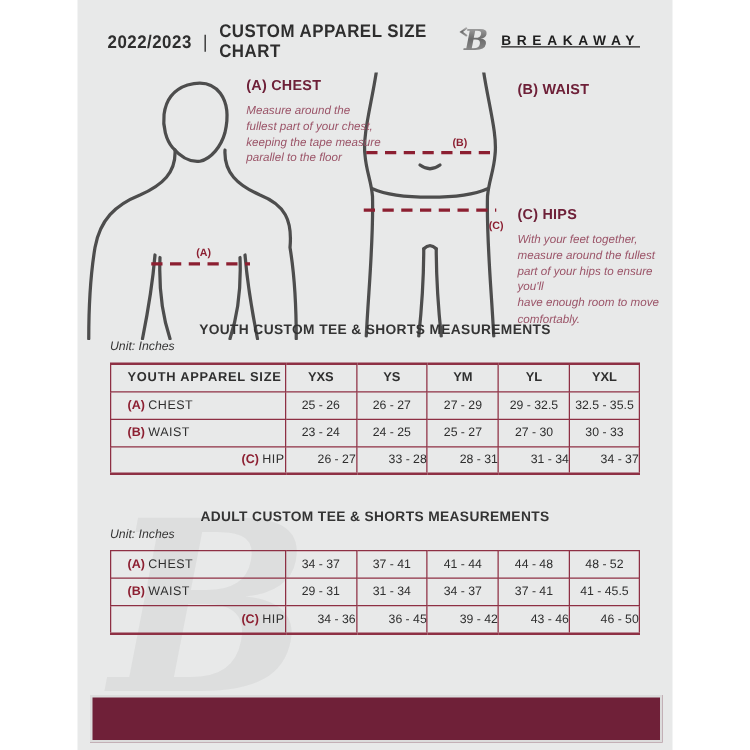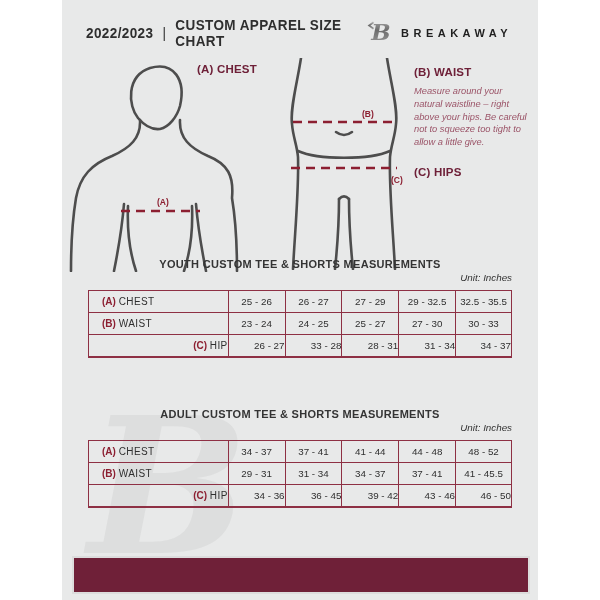--- a/index.html
+++ b/index.html
@@ -8,34 +8,34 @@
   .flyer { position:absolute; left:62px; top:0; width:476px; height:600px; background:#e8e9e9; }
 
   
   .hdr { position:absolute; left:24px; right:26px; top:18px; height:30px;
          display:flex; align-items:center; justify-content:space-between; }
   .hdr-title { display:flex; align-items:center; gap:9px;
                font-weight:700; font-size:13.5px; letter-spacing:0.4px; color:#2e2e2e;
                transform:scaleY(1.08); }
   .hdr-sep { font-weight:400; color:#2e2e2e; }
   .brand { display:flex; align-items:center; gap:8px; }
-  .brand-name { font-weight:700; font-size:11px; letter-spacing:4.5px; color:#1f1f1f; }
+  .brand-name { font-weight:700; font-size:11px; letter-spacing:4.5px; color:#1f1f1f;text-decoration:underline; }
 
   
   .guide { position:absolute; left:0; top:52px; width:476px; height:220px; }
   .fig { position:absolute; }
   .sec-head { position:absolute; font-weight:700; font-size:11.5px; color:#6e2038; letter-spacing:0.2px; }
   .desc { position:absolute; font-style:italic; font-size:9.3px; line-height:1.38;
           color:#9b5468; white-space:pre-line; }
   .mlabel { position:absolute; font-weight:700; font-size:8.5px; color:#8c1f31; }
 
   
   .tblock { position:absolute; left:26px; width:424px; z-index:2; }
   .tbl-title { text-align:center; font-weight:700; font-size:11px; color:#343434; letter-spacing:0.3px; }
-  .tbl-unit { text-align:right; font-style:italic; font-size:9.8px; color:#343434; margin-top:2px; }
+  .tbl-unit { text-align:left; font-style:italic; font-size:9.8px; color:#343434; margin-top:2px; }
   table.size { width:424px; border-collapse:collapse; margin-top:7px; }
   table.size th, table.size td { border:1px solid #8e3044; height:22px; font-size:9.8px; color:#2f2f2f;
                                  text-align:center; vertical-align:middle; background:transparent; }
   table.size tr.head th { font-weight:700; font-size:10.3px; }
   table.size th.lblh { font-weight:400; font-size:9.6px; letter-spacing:0.6px; text-align:left; padding-left:13px; }
   table.size td.lbl { text-align:left; padding-left:13px; font-size:10px; }
   table.size td.lbl .key { color:#8c1f31; font-weight:700; }
   table.size td.lbl .nm { color:#2f2f2f; letter-spacing:0.4px; }
   table.size tr.head th { border-top:2px solid #8e3044; }
   table.size tr.last td { border-bottom:2px solid #8e3044;text-align:right; }
@@ -110,42 +110,52 @@
             <path d="M69 141 C 69 168 71 192 73 211"></path>
           </g>
           <line x1="13" y1="64" x2="115" y2="64" stroke="#8c1f31" stroke-width="2.6" stroke-dasharray="9 6"></line>
           <line x1="11" y1="110" x2="117" y2="110" stroke="#8c1f31" stroke-width="2.6" stroke-dasharray="9 6"></line>
         </svg>
       </div>
       <span class="mlabel" style="left:300px; top:57px;">(B)</span>
       <span class="mlabel" style="left:329px; top:123px;">(C)</span>
 
       <div class="sec-head" style="left:135px; top:11px;">(A) CHEST</div>
+      <div class="desc" style="left:135px; top:30px; width:110px;">Measure around the fullest part of your chest, keeping the tape measure parallel to the floor</div>
 
       <div class="sec-head" style="left:352px; top:14px;">(B) WAIST</div>
-      <div class="desc" style="left:352px; top:33px; width:114px;">Measure around your natural waistline – right above your hips. Be careful not to squeeze too tight to allow a little give.</div>
 
       <div class="sec-head" style="left:352px; top:114px;">(C) HIPS</div>
+      <div class="desc" style="left:352px; top:133px; width:114px;">With your feet together, measure around the fullest part of your hips to ensure you'll
+have enough room to move comfortably.</div>
     </div>
 
     <div class="watermark">B</div>
 
     <div class="tblock" style="top:258px;">
       <div class="tbl-title">YOUTH CUSTOM TEE &amp; SHORTS MEASUREMENTS</div>
       <div class="tbl-unit">Unit: Inches</div>
       <table class="size">
         <colgroup>
             <col style="width:140px">
             <col style="width:57px">
             <col style="width:57px">
             <col style="width:57px">
             <col style="width:57px">
             <col style="width:56px">
           </colgroup>
         <tbody>
+            <tr class="head">
+          <th class="lblh">YOUTH APPAREL SIZE</th>
+          <th>YXS</th>
+          <th>YS</th>
+          <th>YM</th>
+          <th>YL</th>
+          <th>YXL</th>
+        </tr>
         <tr>
           <td class="lbl"><span class="key">(A)</span> <span class="nm">CHEST</span></td>
           <td>25 - 26</td>
           <td>26 - 27</td>
           <td>27 - 29</td>
           <td>29 - 32.5</td>
           <td>32.5 - 35.5</td>
         </tr>
         <tr>
           <td class="lbl"><span class="key">(B)</span> <span class="nm">WAIST</span></td>

